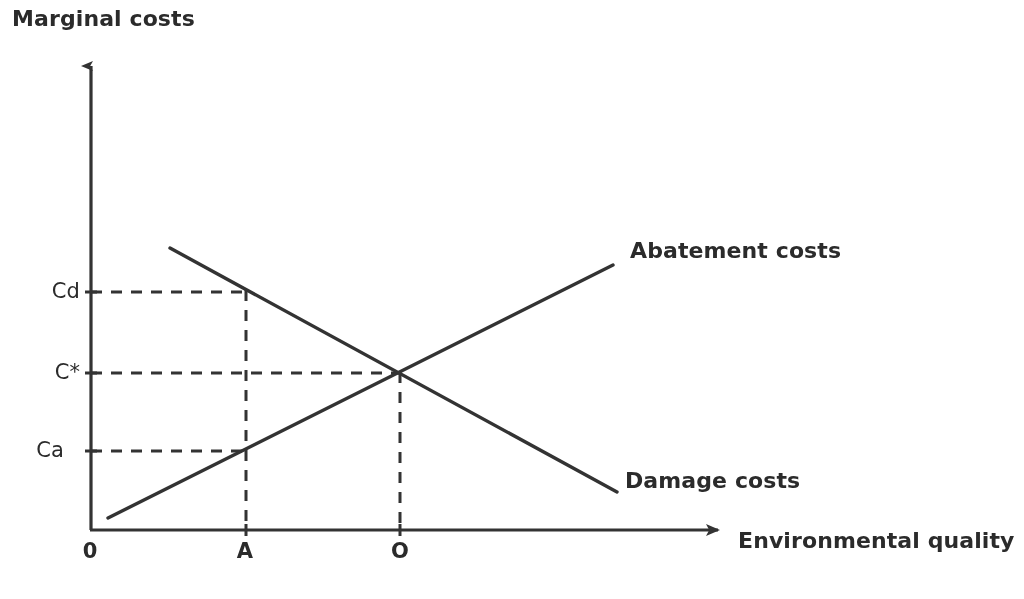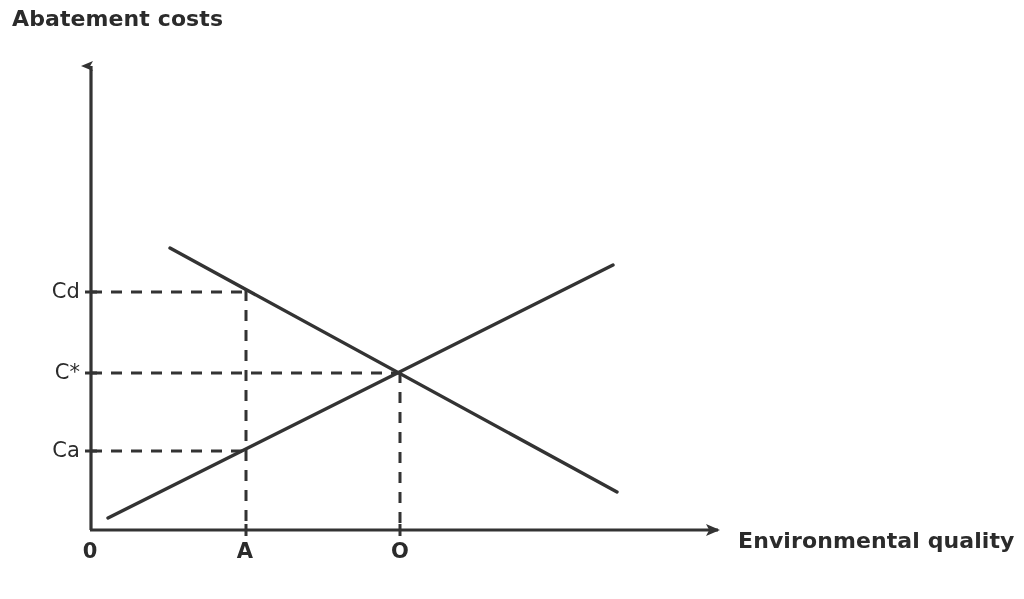--- a/index.html
+++ b/index.html
@@ -58,21 +58,21 @@
   }
   .tick-y {
     position: absolute;
     text-align: right;
     width: 60px;
     font-size: 21px;
     font-weight: 400;
   }
   .tick-y-cd { left: 20px; top: 281px; }
   .tick-y-cstar { left: 20px; top: 362px; }
-  .tick-y-ca { left: 20px; top: 440px; }
+  .tick-y-ca { left: 20px; top: 440px; text-align: center; }
   .tick-x {
     position: absolute;
     text-align: center;
     width: 40px;
     font-size: 21px;
     font-weight: 700;
     top: 541px;
   }
   .tick-x-0 { left: 70px; }
   .tick-x-a { left: 225px; }
@@ -112,23 +112,25 @@
     <line x1="170" y1="248" x2="617" y2="492" stroke="#333333" stroke-width="3.4" stroke-linecap="round"></line>
 
     <line x1="85" y1="292" x2="97" y2="292" stroke="#333333" stroke-width="3"></line>
     <line x1="85" y1="373" x2="97" y2="373" stroke="#333333" stroke-width="3"></line>
     <line x1="85" y1="451" x2="97" y2="451" stroke="#333333" stroke-width="3"></line>
 
     <line x1="246" y1="524" x2="246" y2="536" stroke="#333333" stroke-width="3"></line>
     <line x1="400" y1="524" x2="400" y2="536" stroke="#333333" stroke-width="3"></line>
   </svg>
 
-  <div class="lbl lbl-axis-y">Abatement costs</div>
+  <div class="lbl lbl-axis-y">Marginal costs</div>
   <div class="lbl lbl-axis-x">Environmental quality</div>
 
+  <div class="lbl lbl-series-abate">Abatement costs</div>
+  <div class="lbl lbl-series-damage">Damage costs</div>
 
   <div class="lbl tick-y tick-y-cd">Cd</div>
   <div class="lbl tick-y tick-y-cstar">C*</div>
   <div class="lbl tick-y tick-y-ca">Ca</div>
 
   <div class="lbl tick-x tick-x-0">0</div>
   <div class="lbl tick-x tick-x-a">A</div>
   <div class="lbl tick-x tick-x-o">O</div>
 
 </div>

